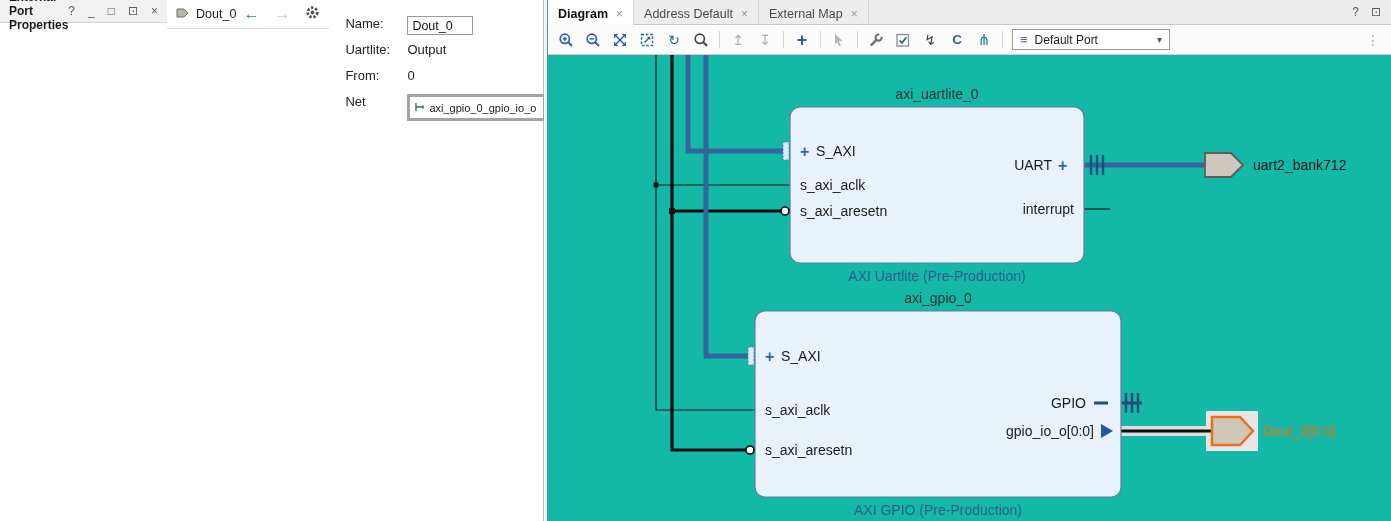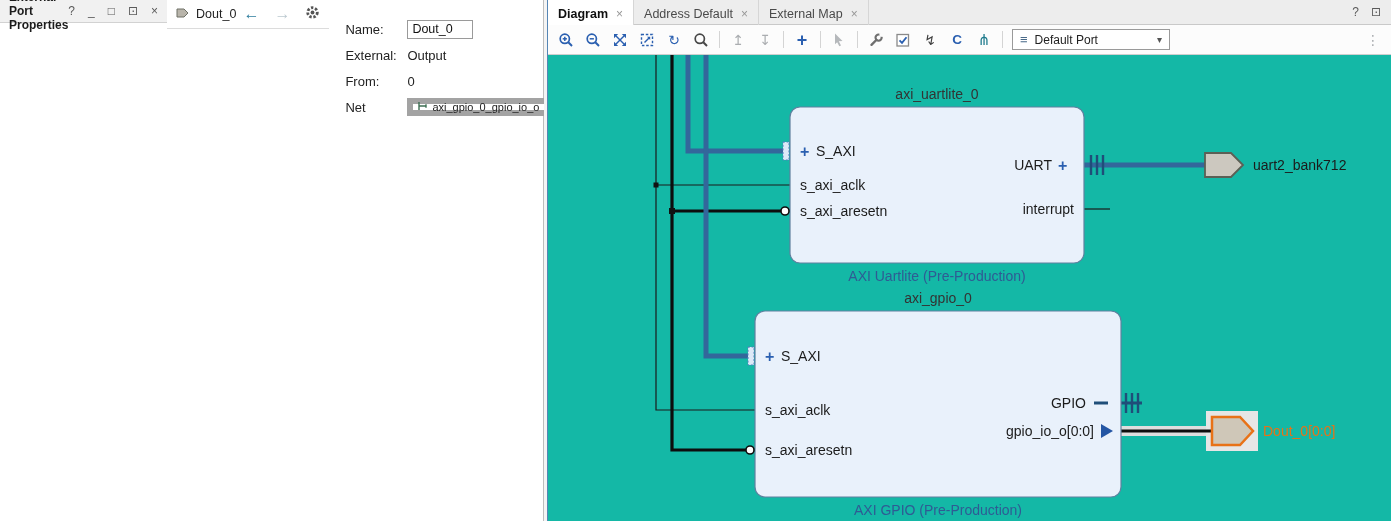--- a/index.html
+++ b/index.html
@@ -13,26 +13,26 @@
   .panel-titlebar{height:23px;background:#f1f1f1;border-bottom:1px solid #d2d2d2;display:flex;align-items:center;padding:0 9px}
   .panel-title{font-weight:bold;font-size:12px;color:#1c1c1c}
   .window-controls{margin-left:auto;display:flex;gap:13px;color:#5a5a5a;font-size:12px}
   .window-controls span{cursor:default}
   .panel-subheader{height:29px;border-bottom:1px solid #dcdcdc;display:flex;align-items:center;padding:0 9px;gap:7px}
   .subheader-label{font-size:12.5px;color:#222}
   .subheader-actions{margin-left:auto;display:flex;gap:15px;align-items:center}
   .back-arrow{color:#2e7d9e;font-weight:bold;font-size:16px;line-height:1}
   .fwd-arrow{color:#bcc9d0;font-weight:bold;font-size:16px;line-height:1}
   .panel-body{padding:16px 0 0 16px;display:flex;flex-direction:column}
-  .form-row{display:flex;align-items:center;height:26px}
+  .form-row{display:flex;align-items:flex-start;height:26px}
   .form-label{width:62px;color:#222}
   .name-input{width:66px;height:19px;border:1px solid #9a9a9a;font-family:inherit;font-size:12.5px;padding:0 4px;color:#111}
   .from-value{width:162px}
   .to-label{width:36px}
-  .net-chip{display:inline-flex;align-items:center;gap:5px;border:6px solid #a3a3a3;height:18px;padding:0 7px 0 4px;font-size:11px;color:#222;background:#fff;cursor:default}
+  .net-chip{display:inline-flex;align-items:center;gap:5px;border:3px solid #a3a3a3;height:27px;padding:0 7px 0 4px;font-size:11px;color:#222;background:#fff;cursor:default}
 
   
   .right-panel{flex:1;display:flex;flex-direction:column;border-left:1px solid #5585b5;background:#fff;min-width:0}
   .tabbar{height:25px;background:#ededed;border-bottom:1px solid #c9c9c9;display:flex;align-items:stretch;font-size:12.5px}
   .tab{display:flex;align-items:center;gap:8px;padding:14px 10px;border-right:1px solid #d6d6d6;color:#4a4a4a;cursor:default}
   .tab.active{background:#fff;font-weight:bold;color:#101010}
   .tab-close{color:#979797;font-size:12px;font-weight:normal}
   .tabbar-actions{margin-left:auto;display:flex;gap:12px;align-items:center;padding:0 10px;color:#5a5a5a;font-size:12px}
   .toolbar{height:30px;background:#fcfcfc;border-bottom:1px solid #cfcfcf;display:flex;align-items:center;gap:9px;padding:0 9px}
   .tb-icon{width:18px;height:18px;display:flex;align-items:center;justify-content:center;cursor:default}
@@ -100,21 +100,21 @@
             </svg>
         </span>
       </span>
     </div>
     <div class="panel-body">
       <div class="form-row">
         <span class="form-label">Name:</span>
         <input class="name-input" type="text" value="Dout_0" style="">
       </div>
       <div class="form-row">
-        <span class="form-label">External:</span>
+        <span class="form-label">Uartlite:</span>
         <span>Output</span>
       </div>
       <div class="form-row">
         <span class="form-label">From:</span>
         <span class="from-value">0</span>
         <span class="to-label">To:</span>
         <span>0</span>
       </div>
       <div class="form-row">
         <span class="form-label">Net</span>

